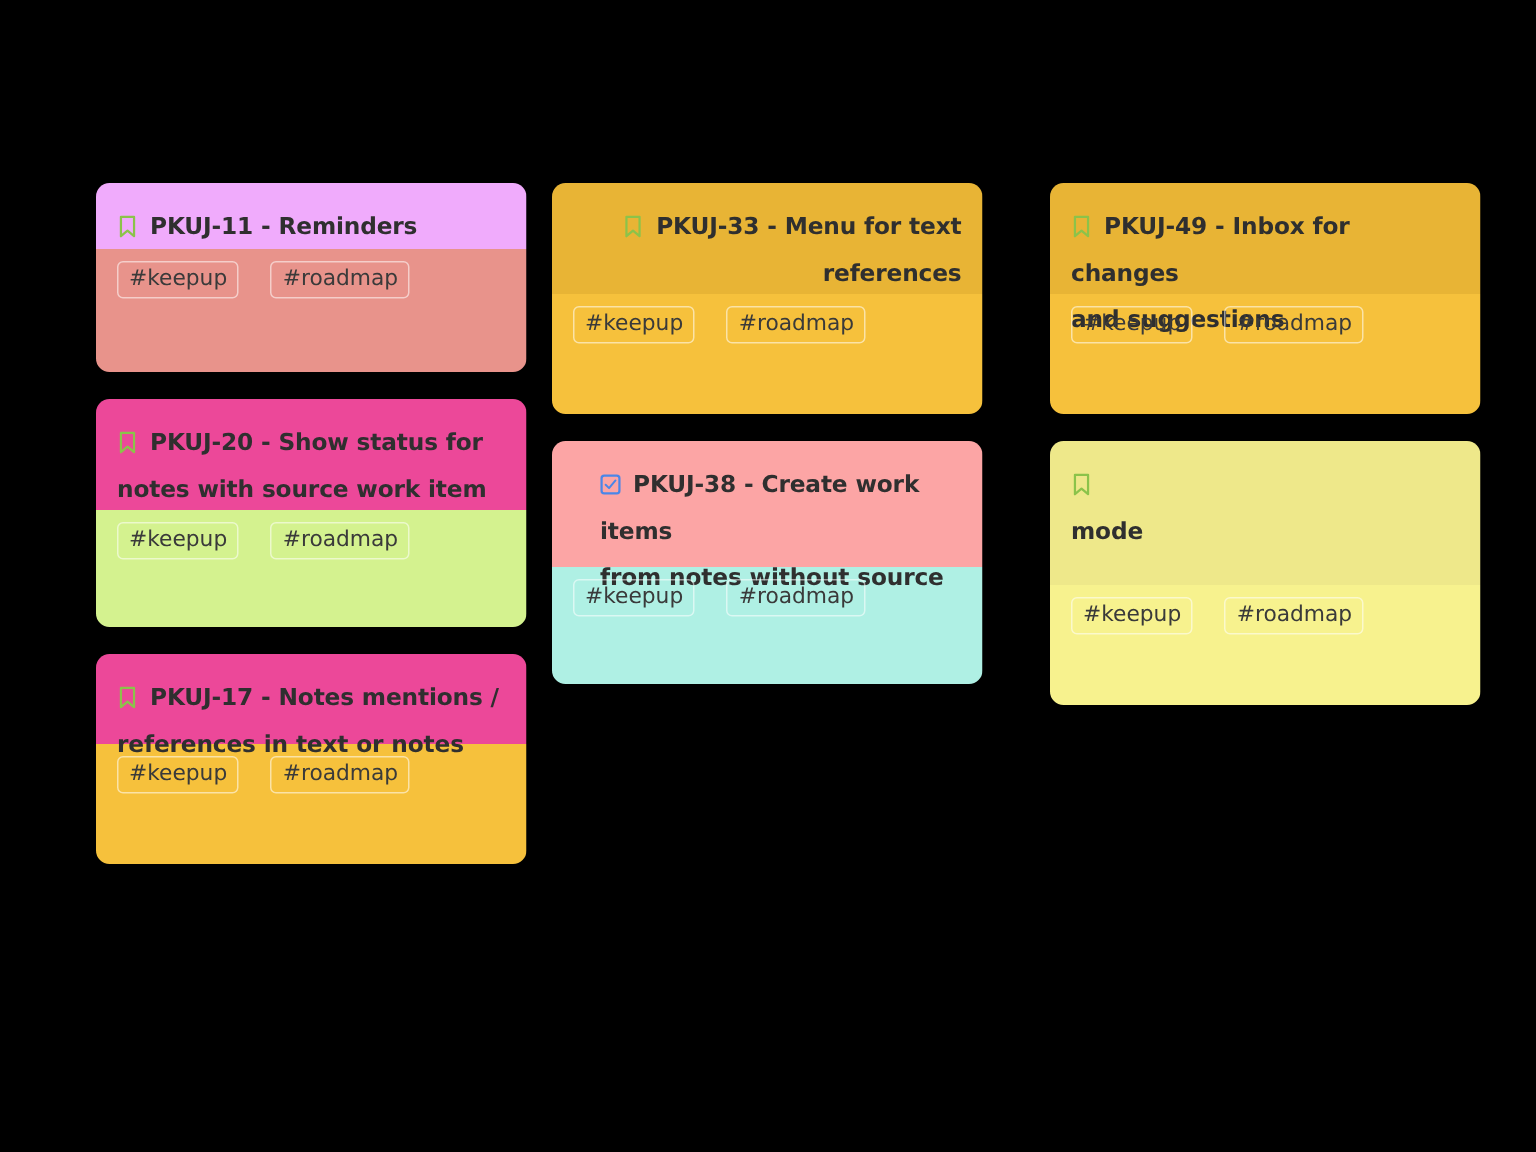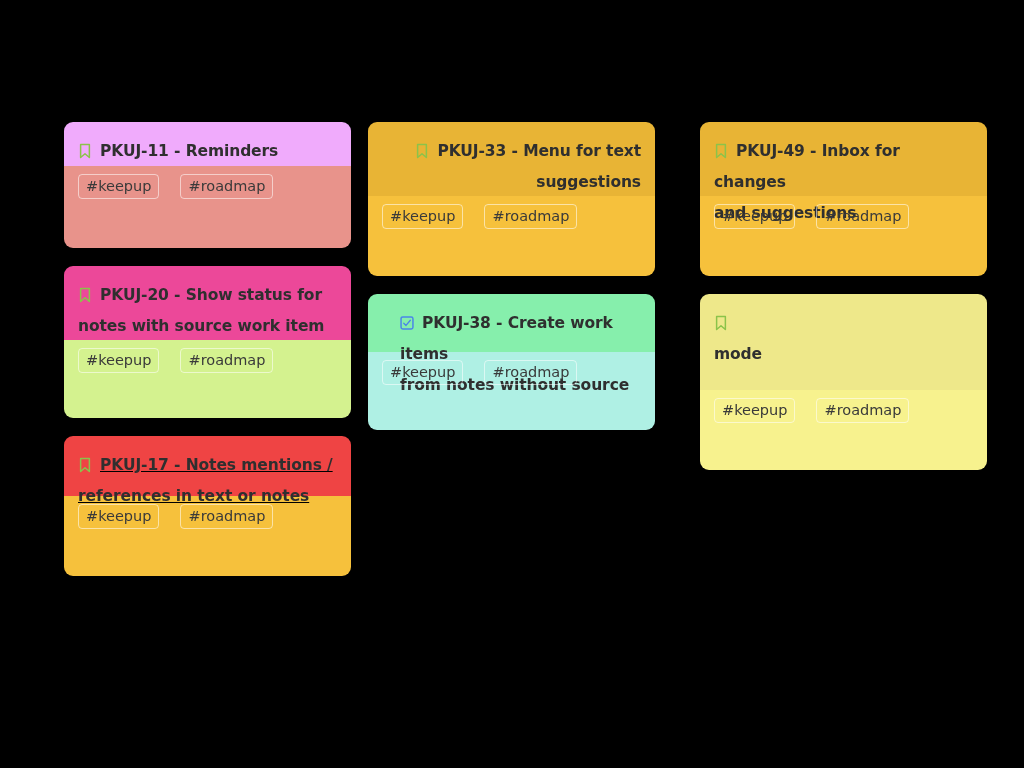--- a/index.html
+++ b/index.html
@@ -107,51 +107,51 @@
           <span class="card-title-line"><span>notes with source work item</span></span>
         </div>
         <div class="card-body" style="background: rgb(212, 242, 143); height: 78px;">
           <div class="tags">
             <span class="tag">#keepup</span>
             <span class="tag">#roadmap</span>
           </div>
         </div>
       </div>
       <div class="card">
-        <div class="card-header" style="background: #ef4444; height: 60px; text-decoration: underline;">
+        <div class="card-header" style="background: #ec4899; height: 60px;">
           <span class="card-title-line"><span class="type-icon"><svg viewBox="0 0 16 18" width="14" height="16">
                 <path d="M3 1.6 H13 V16.4 L8 12.1 L3 16.4 Z" fill="none" stroke="#8bc34a" stroke-width="1.7" stroke-linejoin="round"></path>
               </svg></span><span>PKUJ-17 - Notes mentions /</span></span>
           <span class="card-title-line"><span>references in text or notes</span></span>
         </div>
         <div class="card-body" style="background: rgb(246, 193, 60); height: 80px;">
           <div class="tags">
             <span class="tag">#keepup</span>
             <span class="tag">#roadmap</span>
           </div>
         </div>
       </div>
     </div>
   <div class="column" id="col-2">
       <div class="card">
         <div class="card-header" style="background: rgb(232, 180, 53); height: 74px; text-align: right;">
           <span class="card-title-line"><span class="type-icon"><svg viewBox="0 0 16 18" width="14" height="16">
                 <path d="M3 1.6 H13 V16.4 L8 12.1 L3 16.4 Z" fill="none" stroke="#8bc34a" stroke-width="1.7" stroke-linejoin="round"></path>
               </svg></span><span>PKUJ-33 - Menu for text</span></span>
-          <span class="card-title-line"><span>suggestions</span></span>
+          <span class="card-title-line"><span>references</span></span>
         </div>
         <div class="card-body" style="background: rgb(246, 193, 60); height: 80px;">
           <div class="tags">
             <span class="tag">#keepup</span>
             <span class="tag">#roadmap</span>
           </div>
         </div>
       </div>
       <div class="card">
-        <div class="card-header" style="background: #86efac; height: 58px; padding-left: 32px;">
+        <div class="card-header" style="background: #fca5a5; height: 84px; padding-left: 32px;">
           <span class="card-title-line"><span class="type-icon"><svg viewBox="0 0 16 18" width="14" height="16">
                 <rect x="1.2" y="2.2" width="13.6" height="13.6" rx="2" fill="none" stroke="#4a86e8" stroke-width="1.7"></rect>
                 <path d="M4.3 9.2 L6.9 11.8 L11.8 5.9" fill="none" stroke="#4a86e8" stroke-width="1.5" stroke-linecap="round" stroke-linejoin="round"></path>
               </svg></span><span>PKUJ-38 - Create work items</span></span>
           <span class="card-title-line"><span>from notes without source</span></span>
         </div>
         <div class="card-body" style="background: rgb(175, 240, 228); height: 78px;">
           <div class="tags">
             <span class="tag">#keepup</span>
             <span class="tag">#roadmap</span>

